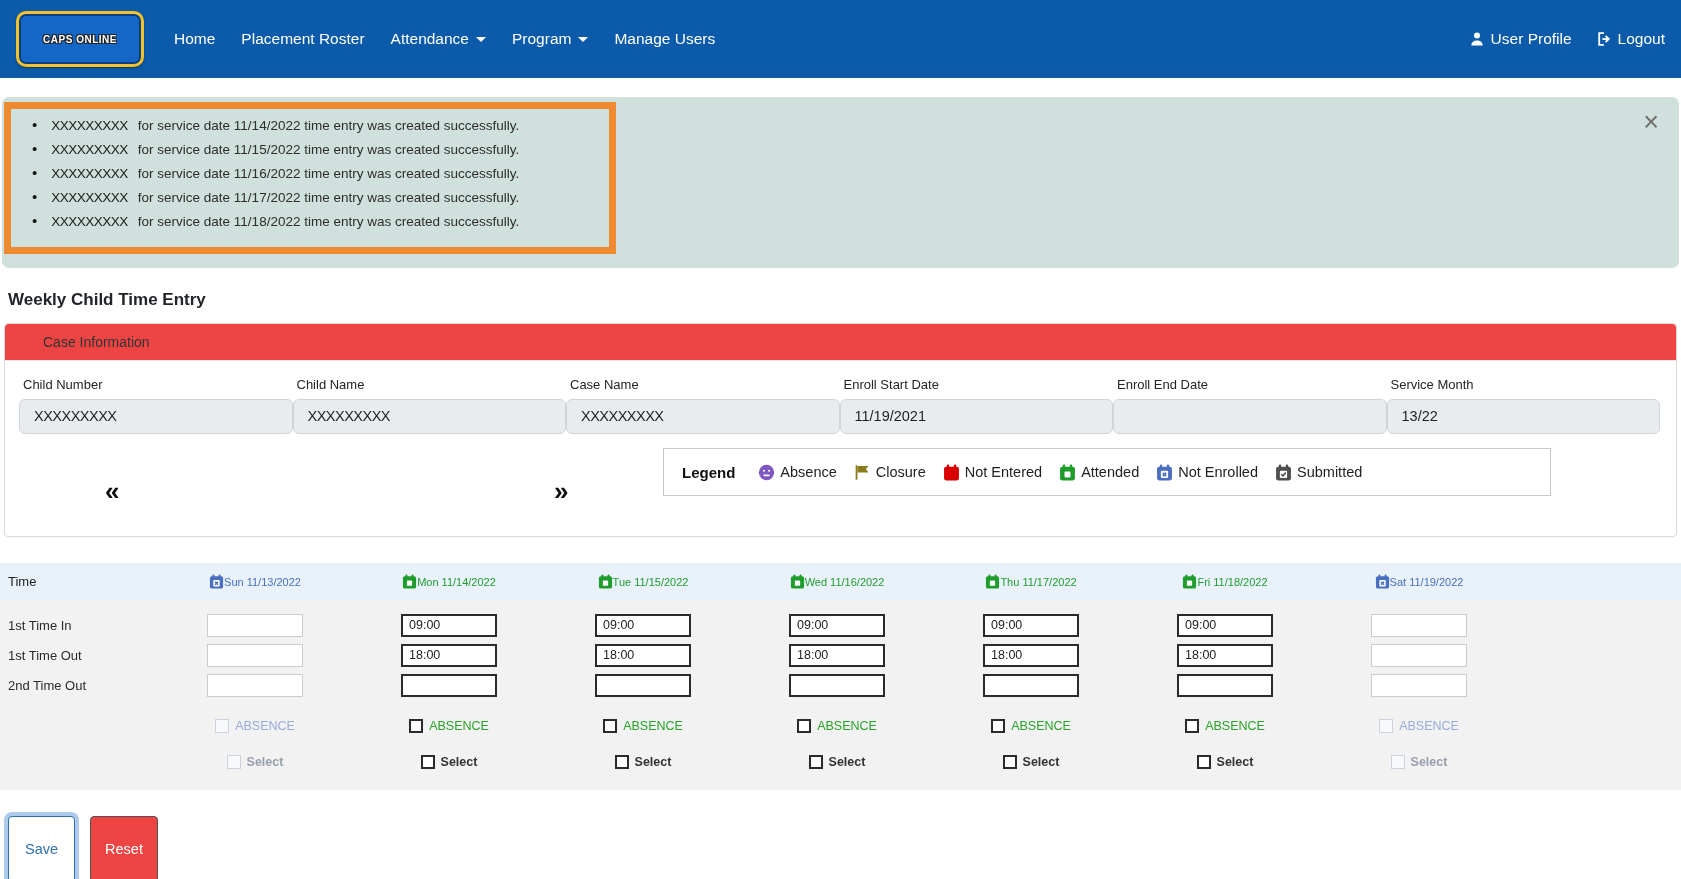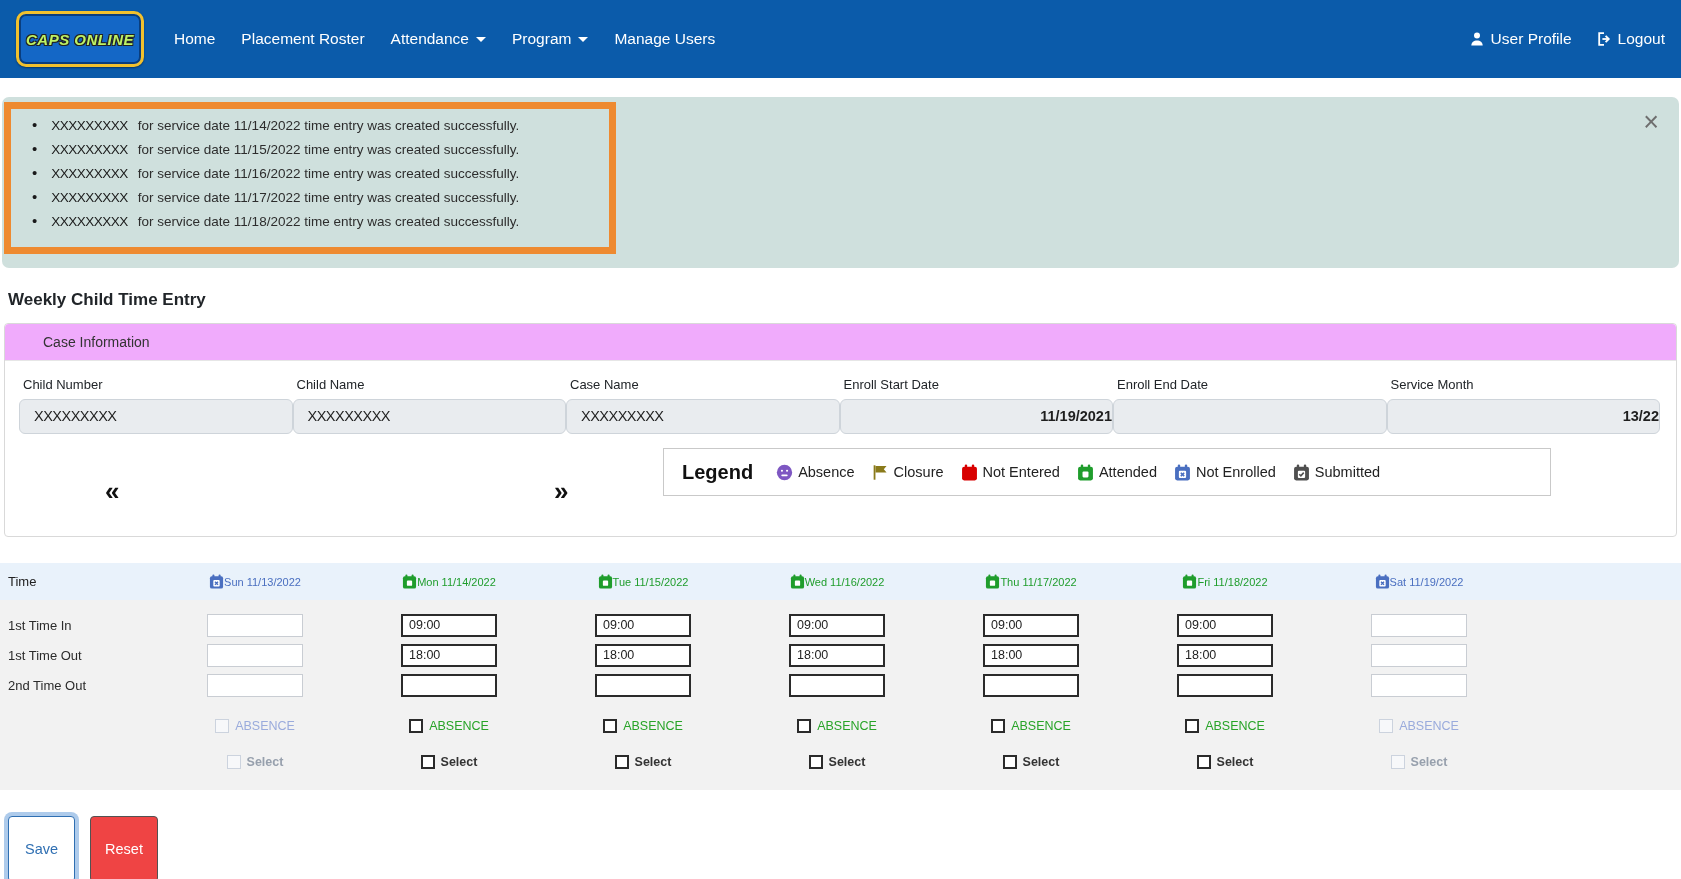--- a/index.html
+++ b/index.html
@@ -4,22 +4,22 @@
 <style>
   * { box-sizing: border-box; margin: 0; padding: 0; }
   html,body { width: 1681px; height: 879px; background: #fff;
     font-family: "Liberation Sans", "DejaVu Sans", sans-serif; color: #212529; }
 
   
   .navbar { height: 78px; background: #0b5baa; display: flex; align-items: center; padding: 0 16px; }
   .logo { width: 128px; height: 56px; background: #1467c6; border: 3px solid #f2c12e;
     border-radius: 10px; box-shadow: inset 0 0 0 2px #0a3e7e, 0 1px 2px rgba(0,0,0,.4);
     display:flex; align-items:center; justify-content:center; margin-right: 30px; cursor:pointer; }
-  .logo span { color:#bef264; font-weight:bold; font-size:15px; letter-spacing:.5px; white-space:nowrap;
-    text-shadow: -1px -1px 0 #222, 1px -1px 0 #222, -1px 1px 0 #222, 1px 1px 0 #222; font-style: italic; }
+  .logo span { color:#ffffff; font-weight:bold; font-size:10px; letter-spacing:.5px; white-space:nowrap;
+    text-shadow: -1px -1px 0 #222, 1px -1px 0 #222, -1px 1px 0 #222, 1px 1px 0 #222; }
   .nav-links { display:flex; align-items:center; gap: 26px; }
   .nav-link { color:#fff; font-size: 15.5px; cursor:pointer; display:flex; align-items:center; white-space:nowrap; }
   .caret { display:inline-block; width:0; height:0; margin-left:7px; border-left:5px solid transparent;
     border-right:5px solid transparent; border-top:5px solid #fff; }
   .nav-right { margin-left:auto; display:flex; align-items:flex-end; gap: 24px; }
   .nav-right .nav-link { gap:6px; }
   .nav-ic { width:16px; height:16px; flex:0 0 auto; }
 
   
   .alert { position: relative; margin: 19px 2px 0 2px; height: 171px; background:#cfe0dd;
@@ -31,43 +31,43 @@
   .annotation { position:absolute; left: 2px; top: 5px; width: 612px; height: 152px;
     border: 7px solid #ee8a30; pointer-events:none; }
   .alert-close { position:absolute; top: 12px; right: 20px; font-size: 27px; line-height:1;
     color: #6e6e6e; cursor:pointer; font-weight: 400; }
 
   
   .page-title { font-size: 17px; font-weight: bold; color:#212529; margin: 22px 0 13px 8px; }
 
   
   .panel { margin: 0 4px; border: 1px solid #d9d9d9; border-radius: 4px; background:#fff; }
-  .panel-header { background:#f0abfc; border-bottom: 1px solid #e6e6e6; border-radius: 4px 4px 0 0;
+  .panel-header { background:#ef4444; border-bottom: 1px solid #e6e6e6; border-radius: 4px 4px 0 0;
     padding: 10px 0 10px 38px; font-size: 14px; color:#333; }
   .fields-row { display:grid; grid-template-columns: repeat(6, 1fr); padding: 10px 16px 6px 14px; }
   .field-label { display:block; font-size: 13px; color:#212529; margin: 6px 0 7px 4px; }
   .field-value { height: 35px; background:#e9ecef; border:1px solid #ced4da; border-radius: 6px;
     line-height: 33px; padding-left: 14px; font-size: 14.5px; color:#1f1f1f;
     overflow:hidden; white-space:nowrap; }
-  .field-value.bold { font-weight: bold; text-align: right; }
+  .field-value.bold { font-weight: normal; }
   .field-value.xval { letter-spacing: -0.5px; }
 
   .dates-row { position: relative; height: 96px; }
   .week-arrow { position:absolute; font-size: 26px; font-weight:bold; color:#111; cursor:pointer; line-height:1; }
   .week-prev { left: 100px; top: 38px; }
   .week-next { left: 549px; top: 38px; }
   .select-dates { position:absolute; left: 250px; top: 6px; }
   .select-dates .sd-label { font-size: 13px; color:#212529; margin: 0 0 4px 2px; display:block; }
   .required { color:#e25c5c; margin-left: 3px; }
   .sd-input { width: 165px; height: 30px; border: 2px solid #2f2f2f; border-radius: 8px;
     padding: 0 10px; font-size: 13px; font-family: inherit; color:#222; }
   .legend-box { position:absolute; left: 658px; top: 8px; width: 888px; height: 48px;
     border: 1px solid #c9c9c9; background:#fff; display:flex; align-items:center;
     padding: 0 18px; gap: 17px; }
-  .legend-title { font-weight: bold; font-size: 20px; color:#111; margin-right: 6px; }
+  .legend-title { font-weight: bold; font-size: 15px; color:#111; margin-right: 6px; }
   .legend-item { display:flex; align-items:center; gap: 5px; font-size: 14.5px; color:#222; }
   .legend-item svg { width: 17px; height: 17px; }
 
   
   .timesheet { margin-top: 26px; }
   .ts-grid { display: grid; grid-template-columns: 158px repeat(7, 194px); align-items: center; }
   .ts-header { background:#e9f2fb; height: 37px; }
   .ts-header .time-col { padding-left: 8px; font-size: 13px; color:#222; }
   .day-head { display:flex; align-items:center; justify-content:center; 
     font-size: 11px; white-space:nowrap; }

